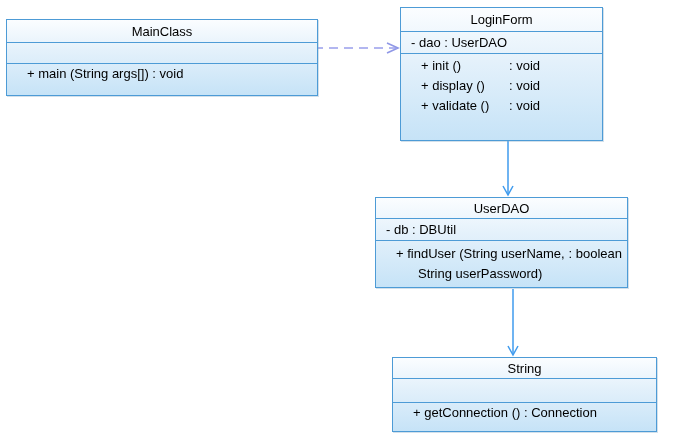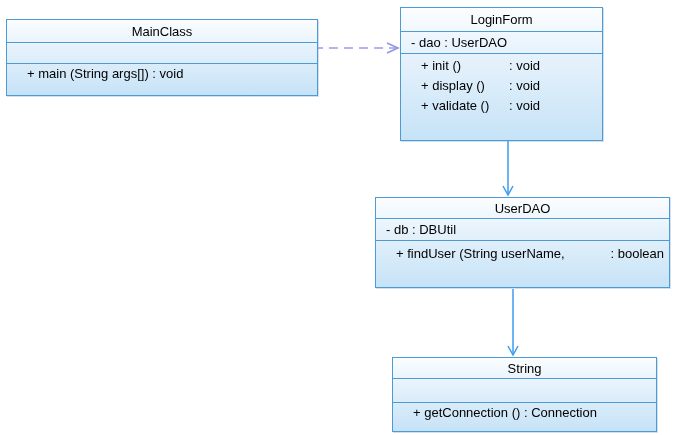--- a/index.html
+++ b/index.html
@@ -58,21 +58,21 @@
 
   
   #cls-mainclass { left: 6px;   top: 19px;  width: 312px; height: 77px;  }
   #cls-mainclass .uml-title { height: 23px; }
   #cls-mainclass .uml-attrs { height: 21px; }
 
   #cls-loginform { left: 400px; top: 7px;   width: 203px; height: 134px; }
   #cls-loginform .uml-title { height: 24px; }
   #cls-loginform .uml-attrs { height: 22px; }
 
-  #cls-userdao   { left: 375px; top: 197px; width: 295px; height: 91px;  }
+  #cls-userdao   { left: 375px; top: 197px; width: 253px; height: 91px;  }
   #cls-userdao .uml-title { height: 21px; }
   #cls-userdao .uml-attrs { height: 22px; }
   #cls-userdao .uml-methods { line-height: 20px; padding-top: 3px; }
 
   #cls-dbutil    { left: 392px; top: 357px; width: 265px; height: 75px;  }
   #cls-dbutil .uml-title { height: 21px; }
   #cls-dbutil .uml-attrs { height: 24px; }
 
   #edges { position: absolute; left: 0; top: 0; width: 680px; height: 435px; }
 </style>
@@ -135,20 +135,21 @@
     <div class="uml-attrs">
       <div class="m-row">
         <span>- db : DBUtil</span>
       </div>
     </div>
     <div class="uml-methods">
       <div class="m-row spread">
         <span class="m-name">+ findUser (String userName,</span>
         <span class="m-type">: boolean</span>
       </div>
+      <div class="m-indent">String userPassword)</div>
     </div>
   </div>
 
   <div id="cls-dbutil" class="uml-class">
     <div class="uml-title">String</div>
     <div class="uml-attrs"></div>
     <div class="uml-methods center-one">
       <span class="m-name">+ getConnection () : Connection</span>
     </div>
   </div>

